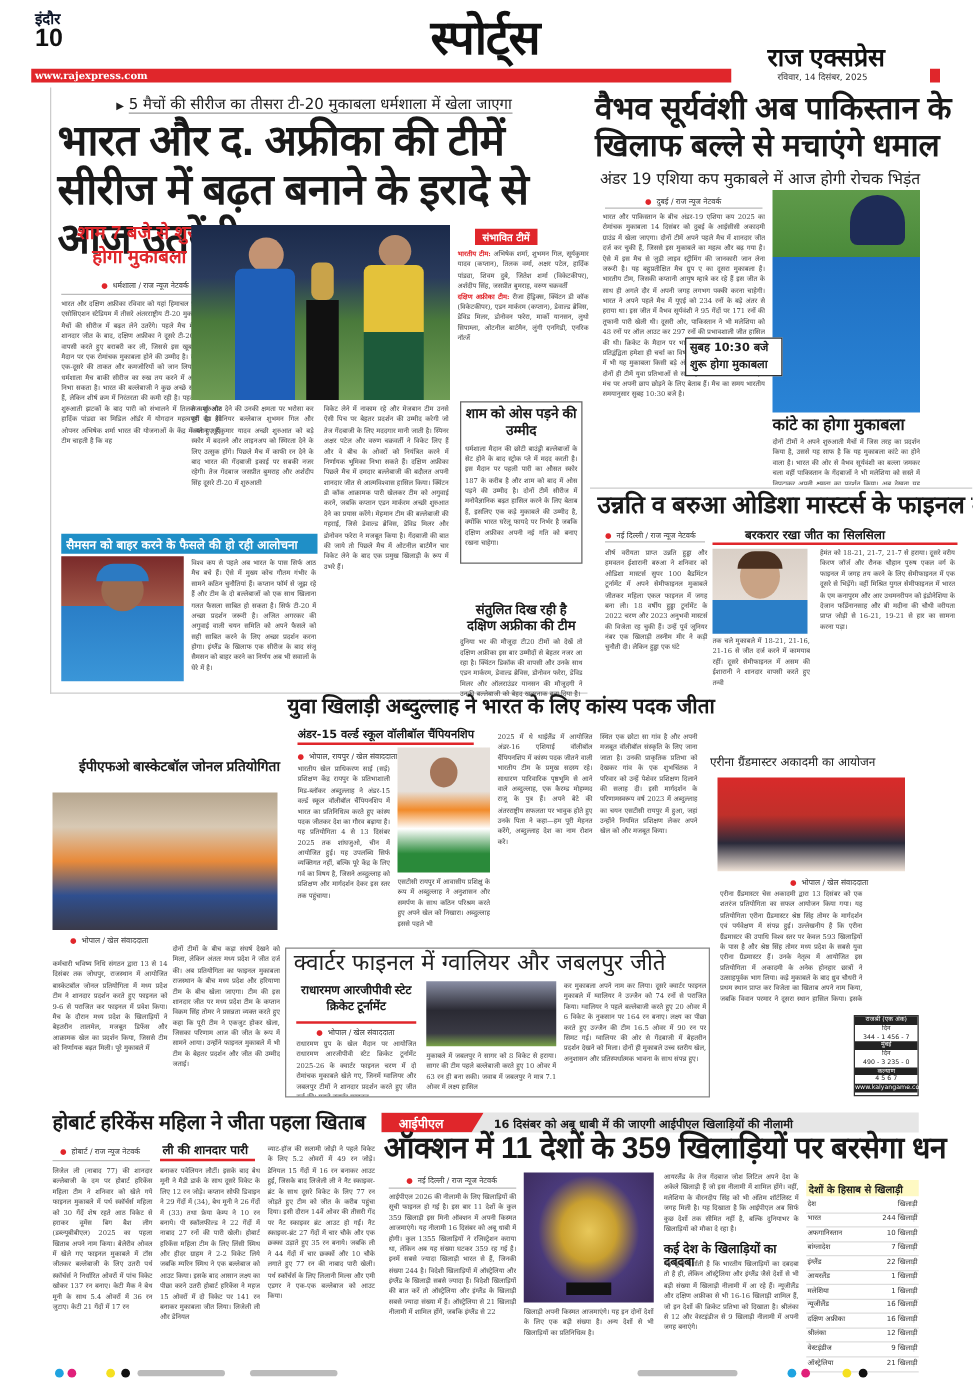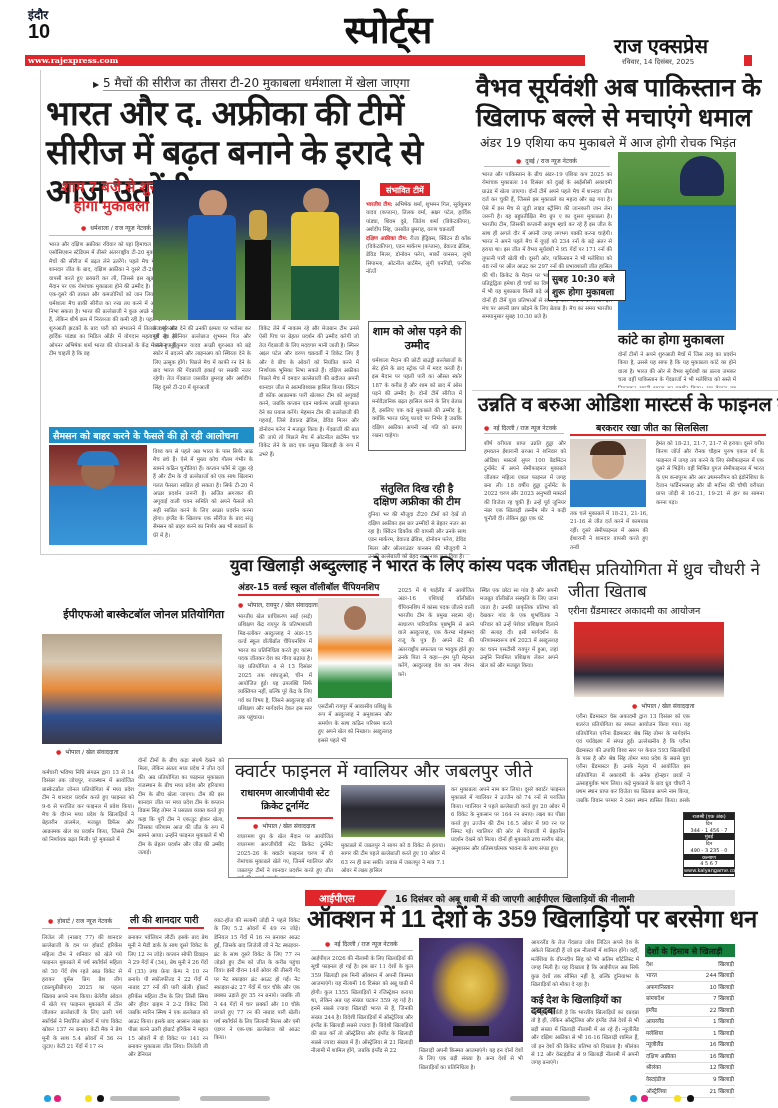--- a/index.html
+++ b/index.html
@@ -127,21 +127,20 @@
   <div class="abs body-text" style="left:8px;top:56px;width:74px;height:140px;overflow:hidden;">भारतीय खेल प्राधिकरण साई (सर्ड़) प्रशिक्षण केंद्र रायपुर के प्रतिभाशाली मिड-ब्लॉकर अब्दुल्लाह ने अंडर-15 वर्ल्ड स्कूल वॉलीबॉल चैंपियनशिप में भारत का प्रतिनिधित्व करते हुए कांस्य पदक जीतकर देश का गौरव बढ़ाया है। यह प्रतियोगिता 4 से 13 दिसंबर 2025 तक शांघजुओ, चीन में आयोजित हुई। यह उपलब्धि सिर्फ व्यक्तिगत नहीं, बल्कि पूरे केंद्र के लिए गर्व का विषय है, जिसने अब्दुल्लाह को प्रशिक्षण और मार्गदर्शन देकर इस स्तर तक पहुंचाया।</div>
   <div class="abs photo" style="left:88px;top:42px;width:74px;height:100px;background:linear-gradient(180deg,#e6e0da 0%,#e6e0da 35%,#f28b2a 50%,#ffffff 65%,#2a8a3a 85%);">
     <div style="position:absolute;left:26px;top:8px;width:22px;height:24px;border-radius:50%;background:#a5765a;"></div>
   </div>
   <div class="abs body-text" style="left:88px;top:146px;width:74px;height:52px;overflow:hidden;">एसटीसी रायपुर में आवासीय प्रशिक्षु के रूप में अब्दुल्लाह ने अनुशासन और समर्पण के साथ कठिन परिश्रम करते हुए अपने खेल को निखारा। अब्दुल्लाह इससे पहले भी</div>
   <div class="abs body-text" style="left:168px;top:30px;width:76px;height:168px;overflow:hidden;">2025 में थे थाईलैंड में आयोजित अंडर-16 एशियाई वॉलीबॉल चैंपियनशिप में कांस्य पदक जीतने वाली भारतीय टीम के प्रमुख सदस्य रहे। साधारण पारिवारिक पृष्ठभूमि से आने वाले अब्दुल्लाह, एक कैरम्ड मोहम्मद राजू के पुत्र हैं। अपने बेटे की अंतरराष्ट्रीय सफलता पर भावुक होते हुए उनके पिता ने कहा—हम पूरी मेहनत करेंगे, अब्दुल्लाह देश का नाम रोशन करे।</div>
   <div class="abs body-text" style="left:250px;top:30px;width:78px;height:168px;overflow:hidden;">स्थित एक छोटा सा गांव है और अपनी मजबूत वॉलीबॉल संस्कृति के लिए जाना जाता है। उनकी प्राकृतिक प्रतिभा को देखकर गांव के एक शुभचिंतक ने परिवार को उन्हें पेशेवर प्रशिक्षण दिलाने की सलाह दी। इसी मार्गदर्शन के परिणामस्वरूप वर्ष 2023 में अब्दुल्लाह का चयन एसटीसी रायपुर में हुआ, जहां उन्होंने नियमित प्रशिक्षण लेकर अपने खेल को और मजबूत किया।</div>
 </div>
 
 <div class="abs" style="left:564px;top:556px;width:214px;height:250px;">
-  <div class="abs hl-light" style="left:4px;top:2px;width:210px;font-size:17px;line-height:1.3;">चेस प्रतियोगिता में ध्रुव चौधरी ने जीता खिताब</div>
   <div class="abs hl-light" style="left:4px;top:50px;font-size:9.5px;">एरीना ग्रैंडमास्टर अकादमी का आयोजन</div>
   <div class="abs photo" style="left:10px;top:66px;width:150px;height:75px;background:linear-gradient(180deg,#d92a2a 0%,#c0302a 40%,#2a2a3a 70%,#f0e3d8 100%);"></div>
   <div class="abs dateline" style="left:68px;top:146px;">भोपाल / खेल संवाददाता</div>
   <div class="abs body-text" style="left:12px;top:156px;width:114px;height:90px;overflow:hidden;">एरीना ग्रैंडमास्टर चेस अकादमी द्वारा 13 दिसंबर को एक शतरंज प्रतियोगिता का सफल आयोजन किया गया। यह प्रतियोगिता एरीना ग्रैंडमास्टर श्रेष्ठ सिंह तोमर के मार्गदर्शन एवं पर्यवेक्षण में संपन्न हुई। उल्लेखनीय है कि एरीना ग्रैंडमास्टर की उपाधि विश्व स्तर पर केवल 593 खिलाड़ियों के पास है और श्रेष्ठ सिंह तोमर मध्य प्रदेश के सबसे युवा एरीना ग्रैंडमास्टर हैं। उनके नेतृत्व में आयोजित इस प्रतियोगिता में अकादमी के अनेक होनहार छात्रों ने उत्साहपूर्वक भाग लिया। कड़े मुकाबले के बाद ध्रुव चौधरी ने प्रथम स्थान प्राप्त कर विजेता का खिताब अपने नाम किया, जबकि विवान परमार ने दूसरा स्थान हासिल किया। इसके अतिरिक्त ओवी अग्रवाल, श्यान रंजवानी, इवान यादव एवं अक्षित श्रीवास्तव को उनके शानदार प्रदर्शन के लिए पुरस्कृत किया गया।</div>
 </div>
 
 <div class="abs" style="left:683px;top:812px;width:52px;height:65px;border:1px solid #333;font-size:5px;text-align:center;line-height:1.35;">
   <div style="background:#222;color:#fff;">राजश्री (एक अंक)</div>
   <div>दिन</div>
   <div>344 - 1   456 - 7</div>
@@ -158,20 +157,21 @@
   <div class="abs hl" style="left:8px;top:28px;width:96px;font-size:9.5px;text-align:center;line-height:1.35;">राधारमण आरजीपीवी स्टेट क्रिकेट टूर्नामेंट</div>
   <div class="abs redbar" style="left:8px;top:58px;width:96px;height:2px;"></div>
   <div class="abs dateline" style="left:24px;top:63px;">भोपाल / खेल संवाददाता</div>
   <div class="abs body-text" style="left:8px;top:73px;width:96px;height:45px;overflow:hidden;">राधारमण ग्रुप के खेल मैदान पर आयोजित राधारमण आरजीपीवी स्टेट क्रिकेट टूर्नामेंट 2025-26 के क्वार्टर फाइनल चरण में दो रोमांचक मुकाबले खेले गए, जिनमें ग्वालियर और जबलपुर टीमों ने शानदार प्रदर्शन करते हुए जीत दर्ज की। पहले क्वार्टर फाइनल</div>
   <div class="abs photo" style="left:112px;top:26px;width:104px;height:52px;background:linear-gradient(180deg,#8a8fa5 0%,#2a2a33 45%,#3a3a44 80%,#7aa34a 100%);"></div>
   <div class="abs body-text" style="left:112px;top:82px;width:104px;height:36px;overflow:hidden;">मुकाबले में जबलपुर ने सागर को 8 विकेट से हराया। सागर की टीम पहले बल्लेबाजी करते हुए 10 ओवर में 63 रन ही बना सकी। जवाब में जबलपुर ने मात्र 7.1 ओवर में लक्ष्य हासिल</div>
   <div class="abs body-text" style="left:222px;top:26px;width:114px;height:92px;overflow:hidden;">कर मुकाबला अपने नाम कर लिया। दूसरे क्वार्टर फाइनल मुकाबले में ग्वालियर ने उज्जैन को 74 रनों से पराजित किया। ग्वालियर ने पहले बल्लेबाजी करते हुए 20 ओवर में 6 विकेट के नुकसान पर 164 रन बनाए। लक्ष्य का पीछा करते हुए उज्जैन की टीम 16.5 ओवर में 90 रन पर सिमट गई। ग्वालियर की ओर से गेंदबाजी में बेहतरीन प्रदर्शन देखने को मिला। दोनों ही मुकाबले उच्च स्तरीय खेल, अनुशासन और प्रतिस्पर्धात्मक भावना के साथ संपन्न हुए।</div>
 </div>
 
 <div class="abs" style="left:40px;top:888px;width:262px;height:208px;">
+  <div class="abs hl" style="left:2px;top:2px;width:260px;font-size:16px;white-space:nowrap;">होबार्ट हरिकेंस महिला ने जीता पहला खिताब</div>
   <div class="abs dateline" style="left:8px;top:29px;">होबार्ट / राज न्यूज नेटवर्क</div>
   <div class="abs sep-h" style="left:2px;top:40px;width:78px;"></div>
   <div class="abs" style="left:90px;top:25px;font-size:9.5px;font-weight:bold;color:#1a1a1a;">ली की शानदार पारी</div>
   <div class="abs redbar" style="left:88px;top:39px;width:76px;height:2px;"></div>
   <div class="abs body-text" style="left:2px;top:45px;width:80px;height:150px;overflow:hidden;">लिजेल ली (नाबाद 77) की शानदार बल्लेबाजी के दम पर होबार्ट हरिकेंस महिला टीम ने शनिवार को खेले गये फाइनल मुकाबले में पर्थ स्कॉर्चर्स महिला को 30 गेंदें शेष रहते आठ विकेट से हराकर वूमेंस बिग बैश लीग (डब्ल्यूबीबीएल) 2025 का पहला खिताब अपने नाम किया। बेलेरीव ओवल में खेले गए फाइनल मुकाबले में टॉस जीतकर बल्लेबाजी के लिए उतरी पर्थ स्कॉर्चर्स ने निर्धारित ओवरों में पांच विकेट खोकर 137 रन बनाए। केटी मैक ने बेथ मूनी के साथ 5.4 ओवरों में 36 रन जुटाए। केटी 21 गेंदों में 17 रन</div>
   <div class="abs body-text" style="left:88px;top:45px;width:80px;height:150px;overflow:hidden;">बनाकर पवेलियन लौटीं। इसके बाद बेथ मूनी ने मैडी डार्क के साथ दूसरे विकेट के लिए 12 रन जोड़े। कप्तान सोफी डिवाइन ने 29 गेंदों में (34), बेथ मूनी ने 26 गेंदों में (33) तथा फ्रेया केम्प ने 10 रन बनाये। पी स्कॉलफील्ड ने 22 गेंदों में नाबाद 27 रनों की पारी खेली। होबार्ट हरिकेंस महिला टीम के लिए लिंसी स्मिथ और हीदर ग्राहम ने 2-2 विकेट लिये जबकि म्यरिन स्मिथ ने एक बल्लेबाज को आउट किया। इसके बाद आसान लक्ष्य का पीछा करने उतरी होबार्ट हरिकेंस ने महज 15 ओवरों में दो विकेट पर 141 रन बनाकर मुकाबला जीत लिया। लिजेली ली और डेनियल</div>
   <div class="abs body-text" style="left:174px;top:28px;width:86px;height:165px;overflow:hidden;">व्याट-हॉज की सलामी जोड़ी ने पहले विकेट के लिए 5.2 ओवरों में 49 रन जोड़े। डेनियल 15 गेंदों में 16 रन बनाकर आउट हुईं, जिसके बाद लिजेली ली ने नैट स्काइवर-ब्रंट के साथ दूसरे विकेट के लिए 77 रन जोड़ते हुए टीम को जीत के करीब पहुंचा दिया। इसी दौरान 14वें ओवर की तीसरी गेंद पर नैट स्काइवर ब्रंट आउट हो गईं। नैट स्काइवर-ब्रंट 27 गेंदों में चार चौके और एक छक्का उड़ाते हुए 35 रन बनाये। जबकि ली ने 44 गेंदों में चार छक्कों और 10 चौके लगाते हुए 77 रन की नाबाद पारी खेली। पर्थ स्कॉर्चर्स के लिए लिलानी मिल्स और एमी एडगर ने एक-एक बल्लेबाज को आउट किया।</div>
 </div>
 
 <div class="abs" style="left:305px;top:888px;width:473px;height:220px;">
@@ -188,21 +188,21 @@
   <div class="abs photo" style="left:114px;top:50px;width:104px;height:104px;background:radial-gradient(ellipse at 50% 45%,#e8c85a 0%,#c9a030 30%,#4a3a7a 55%,#3a2a5a 100%);">
     <div style="position:absolute;left:34px;top:88px;width:36px;height:10px;background:#111;"></div>
   </div>
   <div class="abs body-text" style="left:114px;top:158px;width:104px;height:30px;overflow:hidden;">खिलाड़ी अपनी किस्मत आजमाएंगे। यह इन दोनों देशों के लिए एक बड़ी संख्या है। अन्य देशों से भी खिलाड़ियों का प्रतिनिधित्व है।</div>
   <div class="abs body-text" style="left:226px;top:50px;width:108px;height:50px;overflow:hidden;">आयरलैंड के तेज गेंदबाज जोश लिटिल अपने देश के अकेले खिलाड़ी हैं जो इस नीलामी में शामिल होंगे। वहीं, मलेशिया के वीरनदीप सिंह को भी अंतिम शॉर्टलिस्ट में जगह मिली है। यह दिखाता है कि आईपीएल अब सिर्फ कुछ देशों तक सीमित नहीं है, बल्कि दुनियाभर के खिलाड़ियों को मौका दे रहा है।</div>
   <div class="abs hl" style="left:226px;top:106px;width:110px;font-size:10px;">कई देश के खिलाड़ियों का दबदबा</div>
   <div class="abs body-text" style="left:226px;top:120px;width:108px;height:68px;overflow:hidden;">यह सूची दर्शाती है कि भारतीय खिलाड़ियों का दबदबा तो है ही, लेकिन ऑस्ट्रेलिया और इंग्लैंड जैसे देशों से भी बड़ी संख्या में खिलाड़ी नीलामी में आ रहे हैं। न्यूजीलैंड और दक्षिण अफ्रीका से भी 16-16 खिलाड़ी शामिल हैं, जो इन देशों की क्रिकेट प्रतिभा को दिखाता है। श्रीलंका से 12 और वेस्टइंडीज से 9 खिलाड़ी नीलामी में अपनी जगह बनाएंगे।</div>
 </div>
 
 <div class="abs" style="left:645px;top:944px;width:90px;height:148px;">
-  <div style="background:#15803d;color:#1a1a1a;font-size:8px;font-weight:bold;padding:1px 2px;white-space:nowrap;">देशों के हिसाब से खिलाड़ी</div>
+  <div style="background:#fef9c3;color:#1a1a1a;font-size:8px;font-weight:bold;padding:1px 2px;white-space:nowrap;">देशों के हिसाब से खिलाड़ी</div>
   <div id="country-rows" style="margin-top:2px;font-size:5.6px;color:#333;">
       <div style="display: flex; justify-content: space-between; border-bottom: 1px solid rgb(221, 221, 221); padding: 1.5px 1px; line-height: 1.35;">
         <span>देश</span>
         <span>खिलाड़ी</span>
       </div>
       <div style="display: flex; justify-content: space-between; border-bottom: 1px solid rgb(221, 221, 221); padding: 1.5px 1px; line-height: 1.35;">
         <span>भारत</span>
         <span>244 खिलाड़ी</span>
       </div>
       <div style="display: flex; justify-content: space-between; border-bottom: 1px solid rgb(221, 221, 221); padding: 1.5px 1px; line-height: 1.35;">

